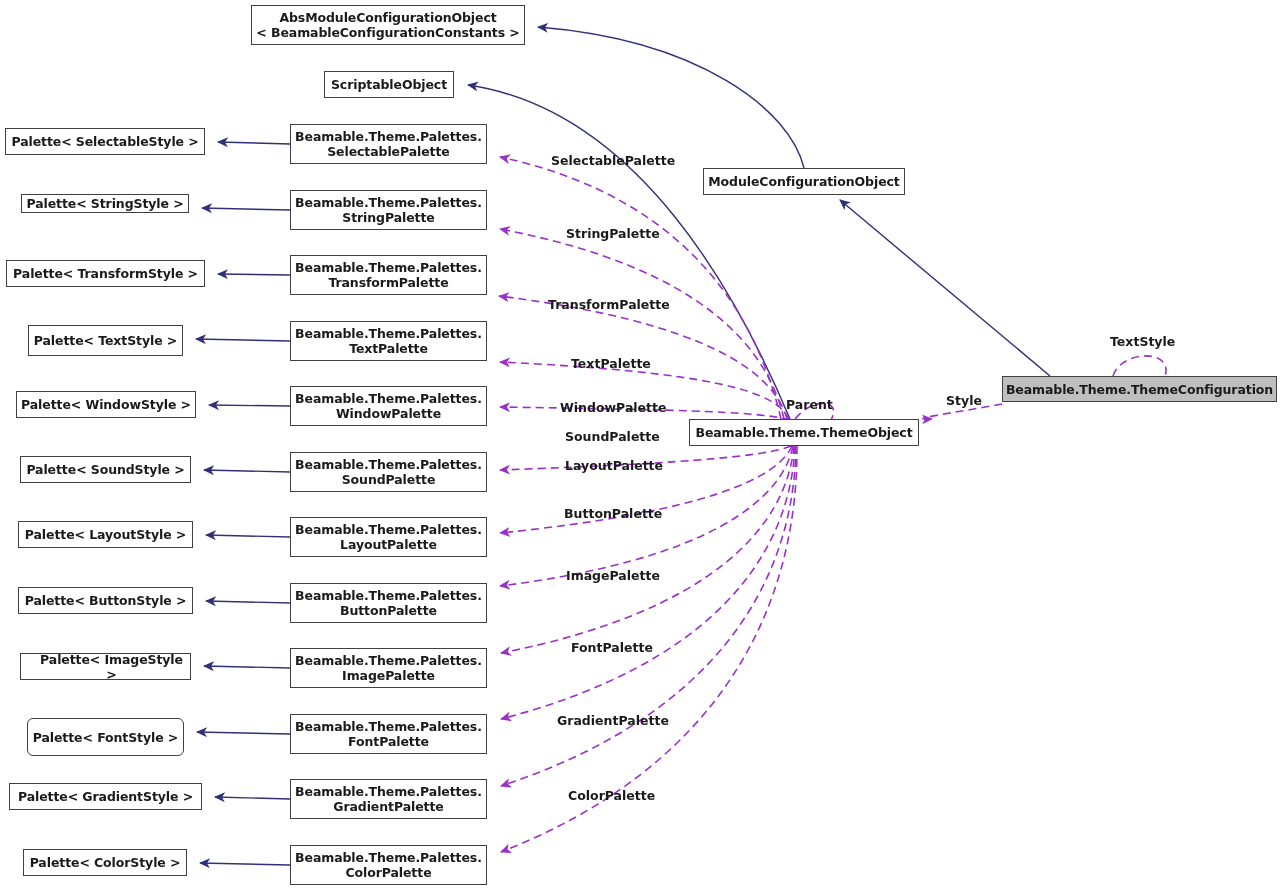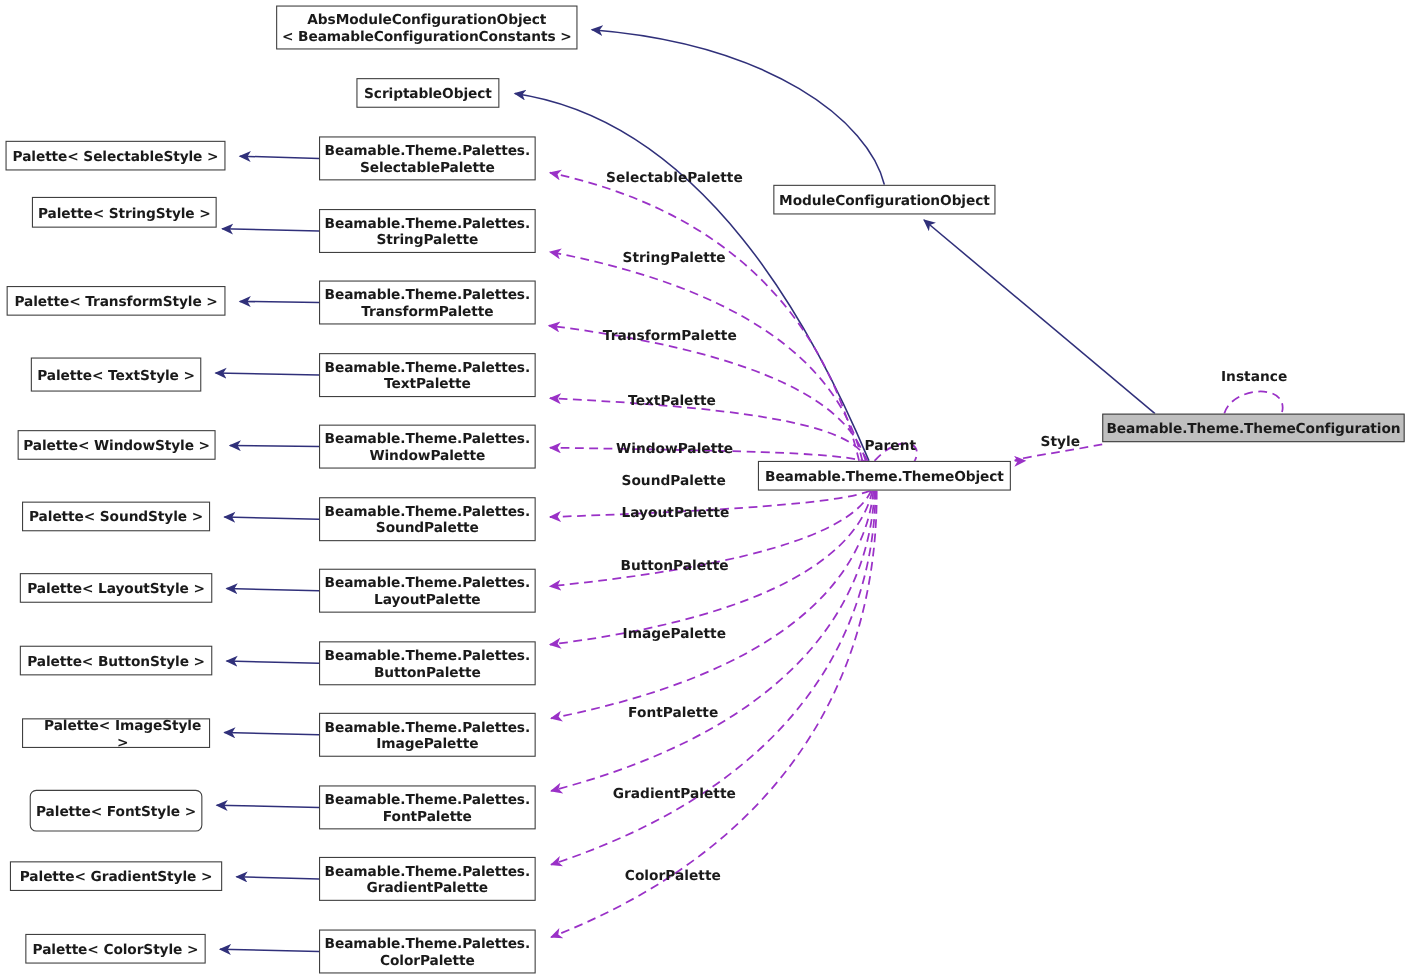--- a/index.html
+++ b/index.html
@@ -100,21 +100,21 @@
 
   <div class="node" style="left:324px;top:71px;width:130px;height:27px;">ScriptableObject</div>
 
   <div class="node" style="left:703px;top:168px;width:202px;height:27px;">ModuleConfigurationObject</div>
 
   <div class="node" style="left:689px;top:419px;width:230px;height:27px;">Beamable.Theme.ThemeObject</div>
 
   <div class="node highlight" style="left:1002px;top:376px;width:275px;height:26px;">Beamable.Theme.ThemeConfiguration</div>
 
   <div class="node" style="left:5px;top:128px;width:200px;height:27px;">Palette&lt; SelectableStyle &gt;</div>
-  <div class="node" style="left:21px;top:179px;width:168px;height:28px;margin-left:8px;">Palette&lt; StringStyle &gt;</div>
+  <div class="node" style="left:21px;top:194px;width:168px;height:19px;">Palette&lt; StringStyle &gt;</div>
   <div class="node" style="left:6px;top:260px;width:199px;height:27px;">Palette&lt; TransformStyle &gt;</div>
   <div class="node" style="left:28px;top:325px;width:155px;height:31px;">Palette&lt; TextStyle &gt;</div>
   <div class="node" style="left:16px;top:391px;width:180px;height:27px;">Palette&lt; WindowStyle &gt;</div>
   <div class="node" style="left:20px;top:456px;width:171px;height:27px;">Palette&lt; SoundStyle &gt;</div>
   <div class="node" style="left:18px;top:521px;width:175px;height:27px;">Palette&lt; LayoutStyle &gt;</div>
   <div class="node" style="left:18px;top:587px;width:175px;height:27px;">Palette&lt; ButtonStyle &gt;</div>
   <div class="node" style="left:20px;top:653px;width:171px;height:27px;padding-left:16px;">Palette&lt; ImageStyle &gt;</div>
   <div class="node" style="left:27px;top:718px;width:157px;height:38px;border-radius:6px;">Palette&lt; FontStyle &gt;</div>
   <div class="node" style="left:9px;top:783px;width:193px;height:27px;">Palette&lt; GradientStyle &gt;</div>
   <div class="node" style="left:23px;top:849px;width:164px;height:27px;">Palette&lt; ColorStyle &gt;</div>
@@ -151,15 +151,15 @@
   <div class="edgelabel" style="left:560px;top:401px;">WindowPalette</div>
   <div class="edgelabel" style="left:565px;top:430px;">SoundPalette</div>
   <div class="edgelabel" style="left:565px;top:459px;">LayoutPalette</div>
   <div class="edgelabel" style="left:564px;top:507px;">ButtonPalette</div>
   <div class="edgelabel" style="left:566px;top:569px;">ImagePalette</div>
   <div class="edgelabel" style="left:571px;top:641px;">FontPalette</div>
   <div class="edgelabel" style="left:557px;top:714px;">GradientPalette</div>
   <div class="edgelabel" style="left:568px;top:789px;">ColorPalette</div>
   <div class="edgelabel" style="left:786px;top:378px;margin-top:20px;">Parent</div>
   <div class="edgelabel" style="left:946px;top:394px;">Style</div>
-  <div class="edgelabel" style="left:1110px;top:335px;">Instance</div>
+  <div class="edgelabel" style="left:1110px;top:335px;">TextStyle</div>
 
 </div>
 
 </body></html>

